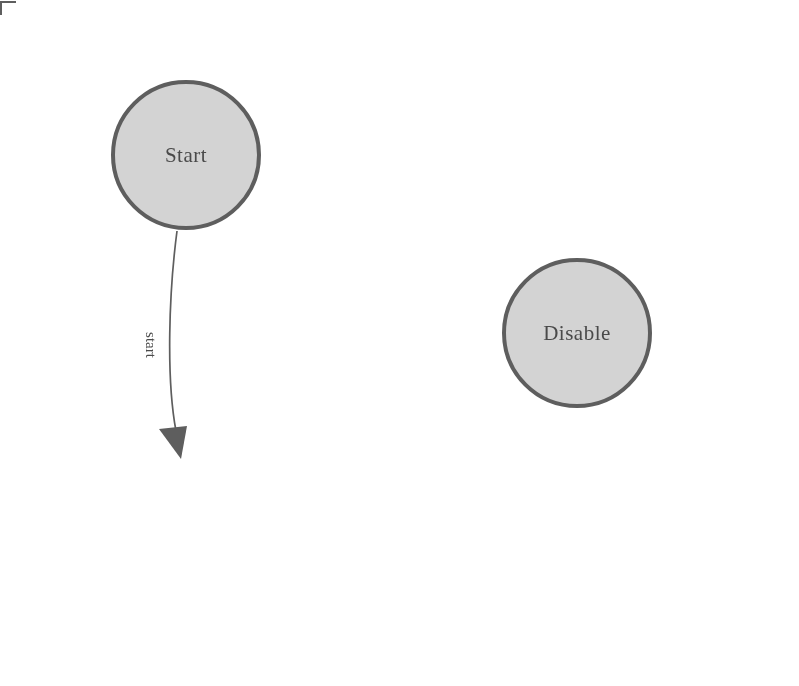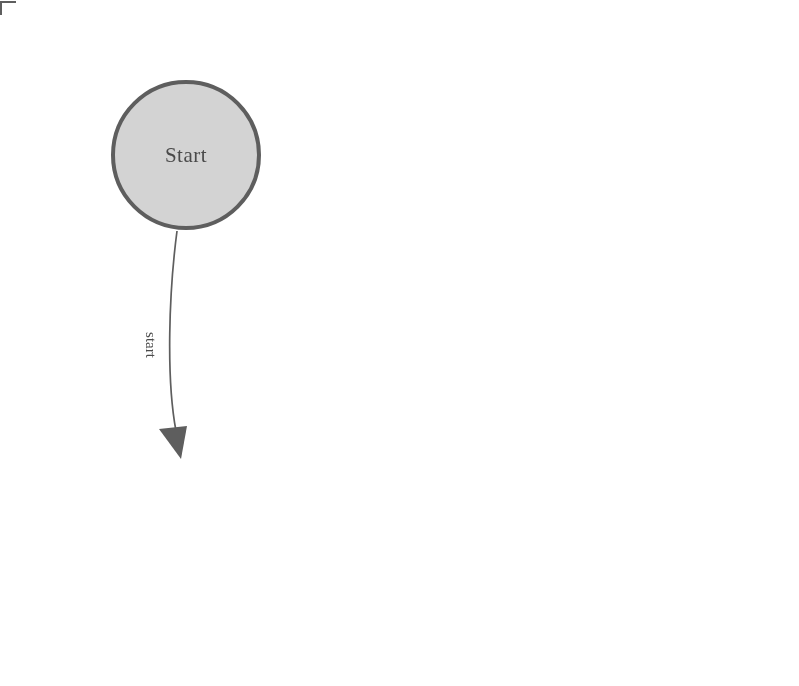--- a/index.html
+++ b/index.html
@@ -81,14 +81,17 @@
     <path class="edge-path" d="M 177 231 C 169 292, 166 378, 176 431"></path>
     <polygon class="edge-arrowhead" points="159,429 187,426 181,459"></polygon>
     <text class="edge-label" x="146" y="345" transform="rotate(90 146 345)">start</text>
   </svg>
 
   <div class="node node-start">
     <span class="node-label">Start</span>
   </div>
 
 
+  <div class="node node-disable">
+    <span class="node-label">Disable</span>
+  </div>
 
 </div>
 
 </body></html>

